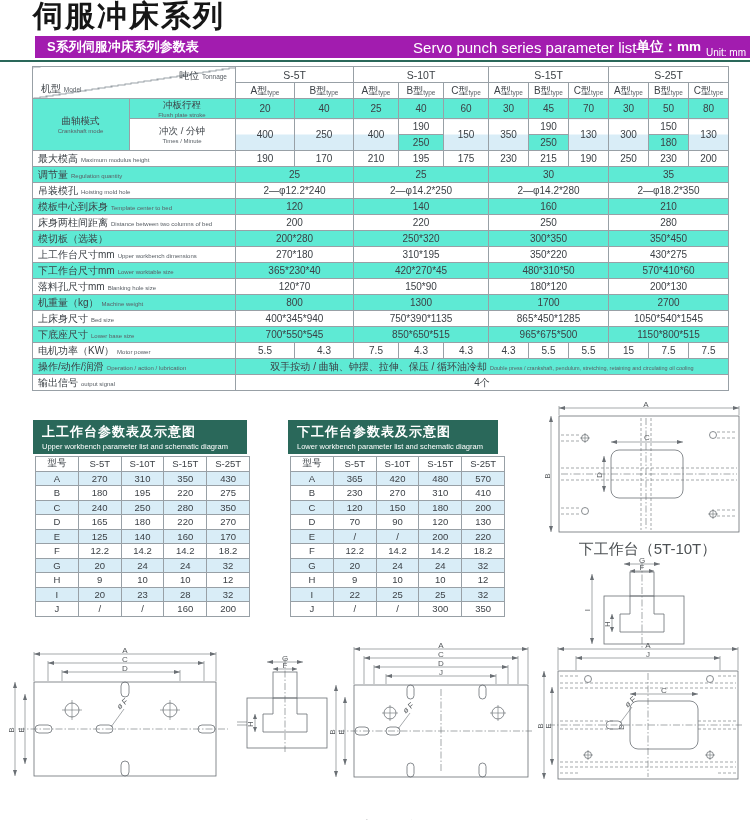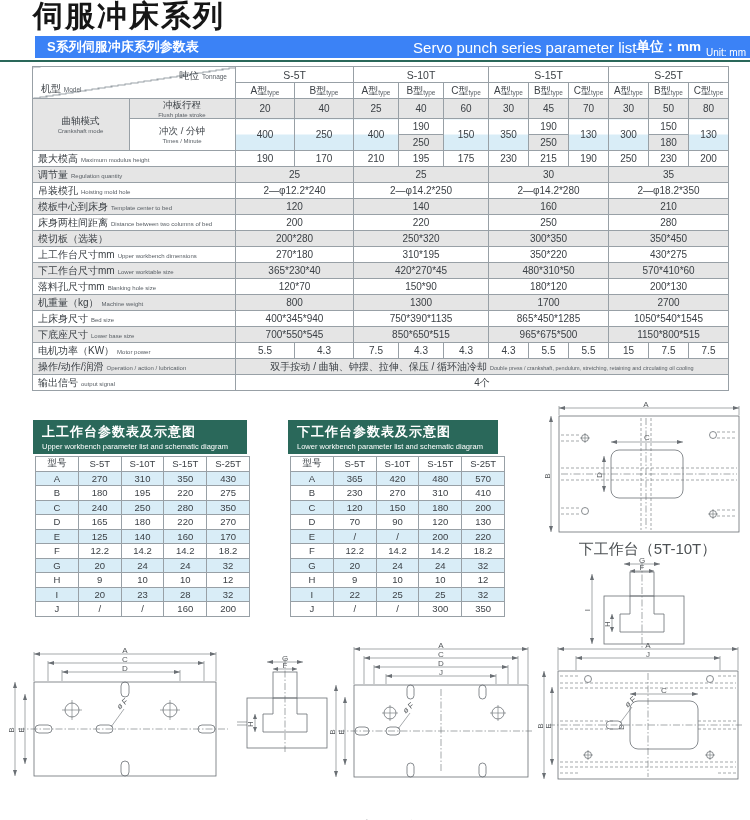--- a/index.html
+++ b/index.html
@@ -1,32 +1,32 @@
 <!DOCTYPE html>
 <html><head>
 <meta charset="utf-8">
 <style>
   html,body{margin:0;padding:0;background:#fff;}
   .page{position:relative;width:750px;height:820px;background:#fff;overflow:hidden;
         font-family:"Liberation Sans","DejaVu Sans",sans-serif;color:#3c4146;}
   
   .title{position:absolute;left:33px;top:-4px;font-size:30px;font-weight:bold;color:#161616;letter-spacing:2px;}
-  .banner{position:absolute;left:35px;top:36px;right:0;height:22px;background:#3b82f6;color:#fff;
+  .banner{position:absolute;left:35px;top:36px;right:0;height:22px;background:#a21caf;color:#fff;
           display:flex;align-items:center;}
   .banner .b-left{font-size:13px;font-weight:bold;margin-left:12px;white-space:nowrap;}
   .banner .b-center{flex:1;text-align:right;font-size:15px;white-space:nowrap;}
   .banner .b-unit{font-size:13.5px;font-weight:bold;white-space:nowrap;}
   .banner .b-unit-en{font-size:10px;margin:10px 4px 0 5px;white-space:nowrap;}
   .topline{position:absolute;left:0;top:60px;width:750px;height:2px;background:#2a685a;}
   
   table{border-collapse:collapse;}
   .main{position:absolute;left:32px;top:66px;width:696px;table-layout:fixed;}
   .main td,.main th{border:1px solid #98a0a6;text-align:center;vertical-align:middle;
         font-size:10px;font-weight:normal;color:#3c4146;height:15px;padding:0 1px;overflow:hidden;white-space:nowrap;}
-  .main tr.blue td{background:#e5e5e5;}
+  .main tr.blue td{background:#5eead4;}
   .main td.grad{background:linear-gradient(to bottom,#ffffff 50%,#d9edf7 50%);}
   .main td.bg-blue{background:#d9edf7;}
   .main .lbl{text-align:left;padding-left:5px;}
   .main .lbl .cn{font-size:10px;}
   .main .lbl .en{font-size:6px;color:#5a6066;margin-left:3px;}
   .main .stack{text-align:center;padding-left:0;}
   .main .stack .cn{display:block;font-size:9.5px;}
   .main .stack .en{display:block;font-size:6px;color:#5a6066;margin:0;}
   .main th.grp{font-size:10.5px;}
   .main th.type{font-size:10px;}

